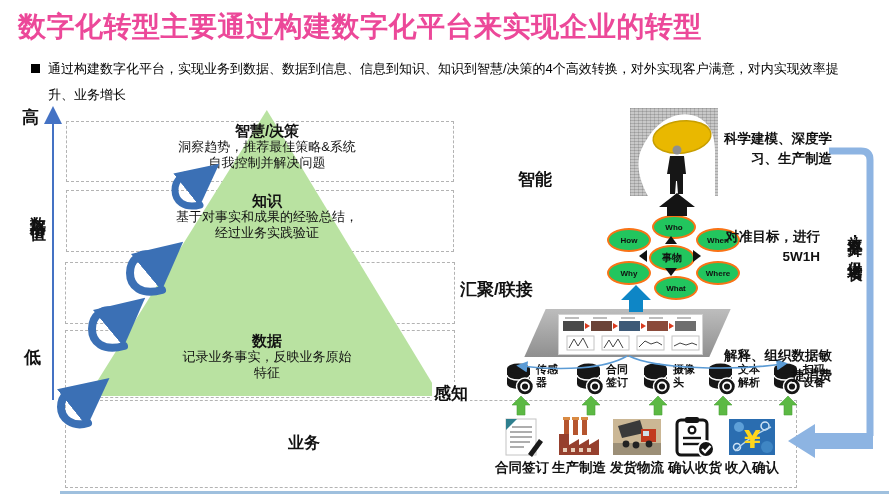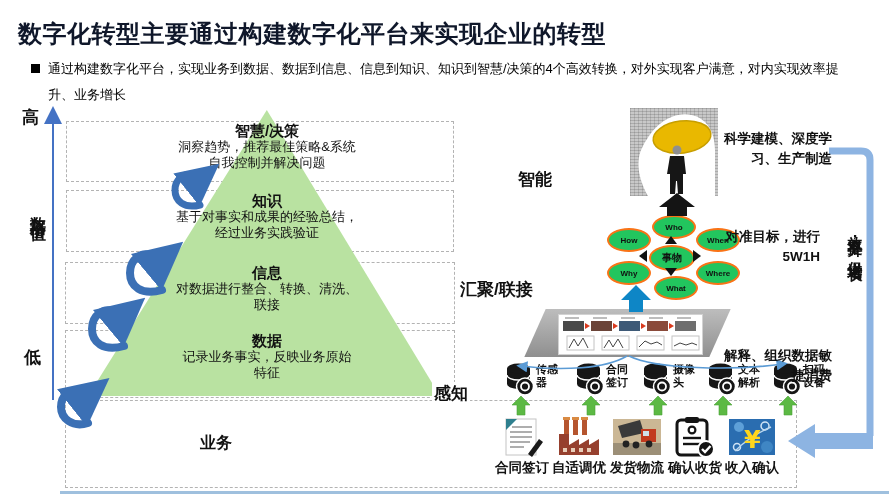--- a/index.html
+++ b/index.html
@@ -1,19 +1,19 @@
 <!DOCTYPE html>
 <html><head>
 <meta charset="utf-8">
 <style>
   html,body{margin:0;padding:0;background:#fff;}
   .stage{position:relative;width:889px;height:500px;background:#fff;overflow:hidden;
          font-family:"Liberation Sans","DejaVu Sans",sans-serif;color:#111;}
   .abs{position:absolute;}
-  .title{left:18px;top:18px;font-size:24px;font-weight:bold;letter-spacing:.5px;color:#0f172a;}
+  .title{left:18px;top:8px;font-size:28px;font-weight:bold;letter-spacing:.5px;color:#ec4899;}
   .bullet-sq{left:31px;top:64px;width:9px;height:9px;background:#000;}
   .bullet-text{left:48px;top:56px;width:812px;font-size:13px;line-height:2.0;color:#000;}
   
   .axis-high{left:22px;top:106px;font-size:17px;font-weight:bold;}
   .axis-low{left:24px;top:346px;font-size:17px;font-weight:bold;}
   .axis-name{left:27px;top:203px;font-size:16px;font-weight:bold;writing-mode:vertical-rl;letter-spacing:3px;}
   
   .dbox{border:1px dashed #b3b3b3;background:transparent;}
   .b1{left:66px;top:121px;width:386px;height:59px;}
   .b2{left:66px;top:190px;width:386px;height:60px;}
@@ -21,21 +21,21 @@
   .b4{left:65px;top:330px;width:388px;height:66px;}
   .b5{left:65px;top:400px;width:730px;height:86px;}
   
   .pyramid{left:88px;top:110px;width:352px;height:286px;background:#b9e2a1;
            clip-path:polygon(50.8% 0,0 100%,100% 100%);}
   
   .ltext{left:167px;width:200px;text-align:center;z-index:4;}
   .ltitle{font-size:15px;font-weight:bold;line-height:1.15;}
   .ldesc{font-size:13px;line-height:1.22;white-space:pre-line;}
   .lt1{top:122px;} .lt2{top:192px;} .lt3{top:264px;} .lt4{top:332px;}
-  .base-label{left:200px;top:433px;width:120px;text-align:left;font-size:16px;font-weight:bold;}
+  .base-label{left:200px;top:433px;width:120px;text-align:right;font-size:16px;font-weight:bold;}
   
   .stage-label{font-size:17px;font-weight:bold;z-index:6;}
   .sl-intelligent{left:518px;top:168px;}
   .sl-converge{left:460px;top:278px;}
   .sl-perceive{left:432px;top:382px;background:#fff;padding:0 2px;}
   
   .anno{font-size:13.5px;font-weight:bold;text-align:right;white-space:pre-line;line-height:1.45;z-index:6;}
   .a1{left:712px;top:129px;width:120px;}
   .a2{left:700px;top:227px;width:120px;}
   .a3{left:712px;top:314px;width:120px;margin-top:32px;}
@@ -92,25 +92,20 @@
 
   <div class="abs ltext lt1">
     <div class="ltitle">智慧/决策</div>
     <div class="ldesc">洞察趋势，推荐最佳策略&amp;系统
 自我控制并解决问题</div>
   </div>
   <div class="abs ltext lt2">
     <div class="ltitle">知识</div>
     <div class="ldesc">基于对事实和成果的经验总结，
 经过业务实践验证</div>
-  </div>
-  <div class="abs ltext lt3">
-    <div class="ltitle">信息</div>
-    <div class="ldesc">对数据进行整合、转换、清洗、
-联接</div>
   </div>
   <div class="abs ltext lt4">
     <div class="ltitle">数据</div>
     <div class="ldesc">记录业务事实，反映业务原始
 特征</div>
   </div>
   <div class="abs base-label">业务</div>
 
   <div class="abs stage-label sl-intelligent">智能</div>
   <div class="abs stage-label sl-converge">汇聚/联接</div>
@@ -252,21 +247,21 @@
       <rect x="27" y="2" width="5" height="16" fill="#b5552f"></rect>
         <rect x="26" y="0" width="7" height="3" fill="#d98a43"></rect>
       <path d="M4,17 L4,38 L44,38 L44,22 L34,28 L34,22 L24,28 L24,22 L14,28 L14,17 Z" fill="#96402e"></path>
       <g fill="#e8cdb8">
           <rect x="8" y="31" width="4" height="4"></rect>
           <rect x="16" y="31" width="4" height="4"></rect>
           <rect x="24" y="31" width="4" height="4"></rect>
           <rect x="32" y="31" width="4" height="4"></rect>
         </g>
     </svg>
-    <span class="lbl">自适调优</span>
+    <span class="lbl">生产制造</span>
   </div>
   <div class="abs step" style="left:608px">
     <svg width="48" height="40" viewBox="0 0 48 40">
       <rect x="0" y="2" width="48" height="36" fill="#cbb795"></rect>
       <rect x="0" y="26" width="48" height="12" fill="#9c8f77"></rect>
       <polygon points="5,9 27,3 31,16 9,21" fill="#3a3a3a"></polygon>
       <rect x="28" y="12" width="15" height="13" fill="#c23a1f"></rect>
       <rect x="30" y="14" width="6" height="5" fill="#cfe0ea"></rect>
       <circle cx="13" cy="27" r="3.4" fill="#222"></circle>
         <circle cx="23" cy="28" r="3.4" fill="#222"></circle>

